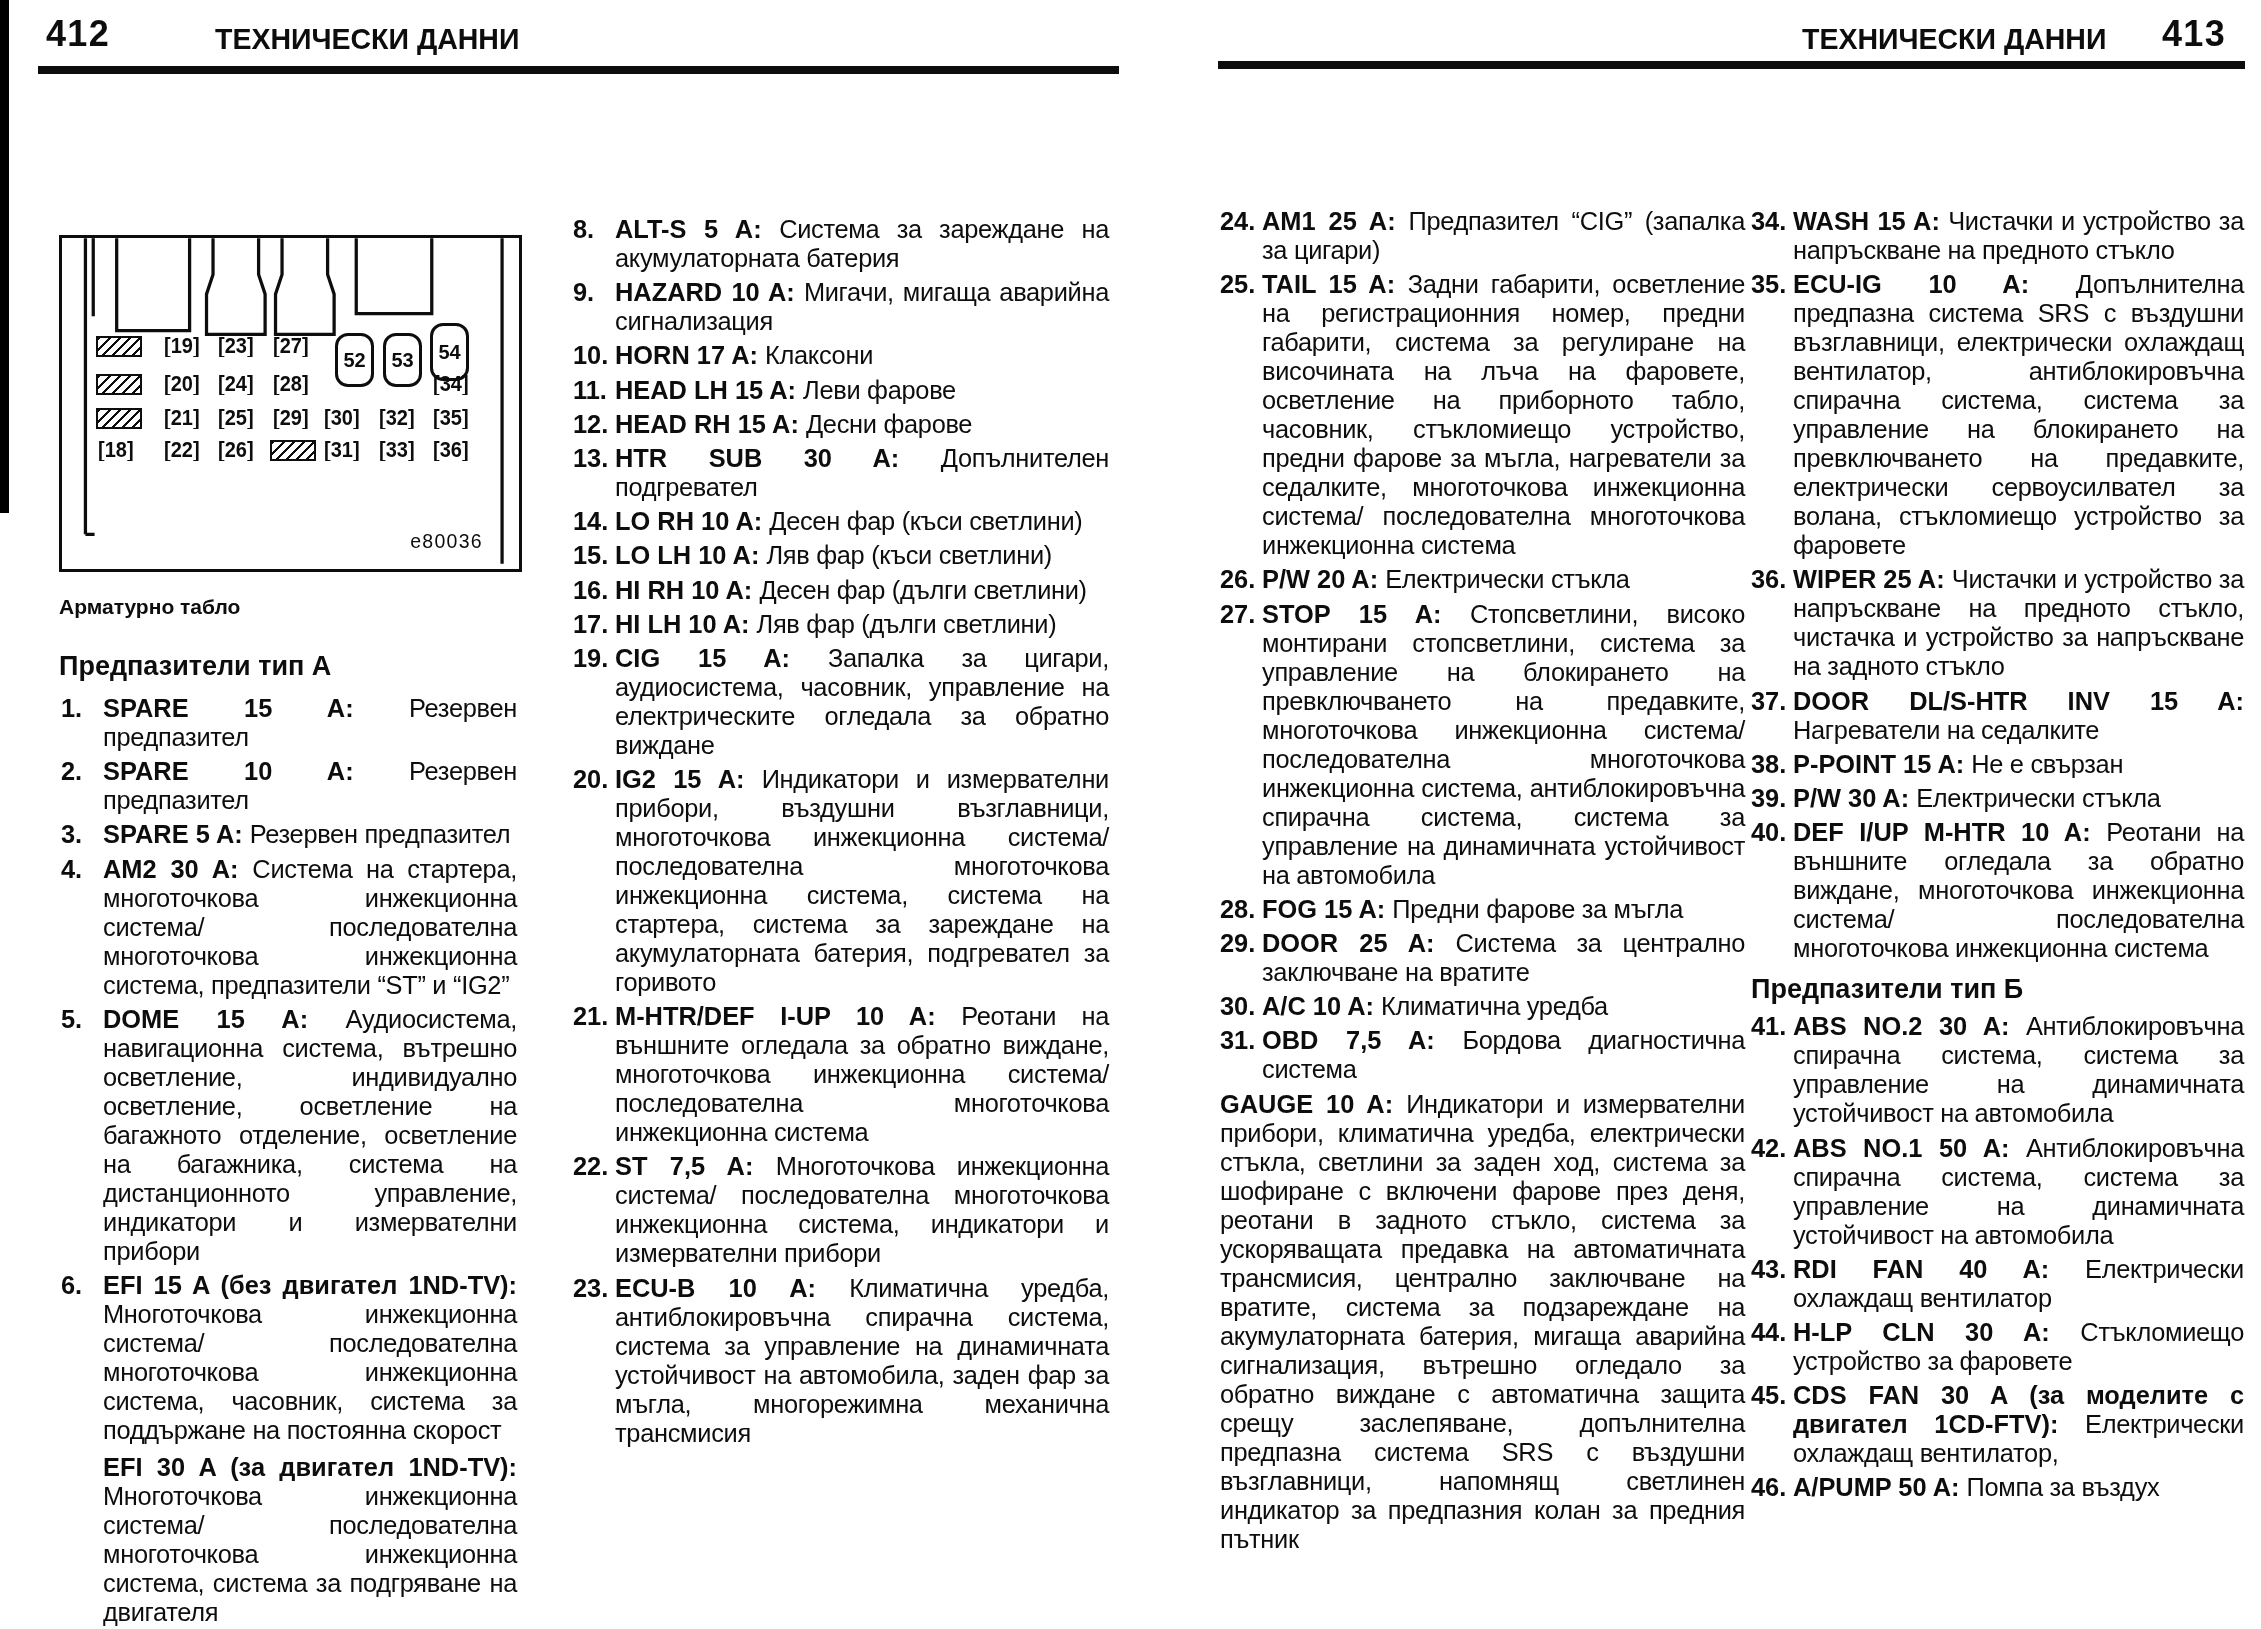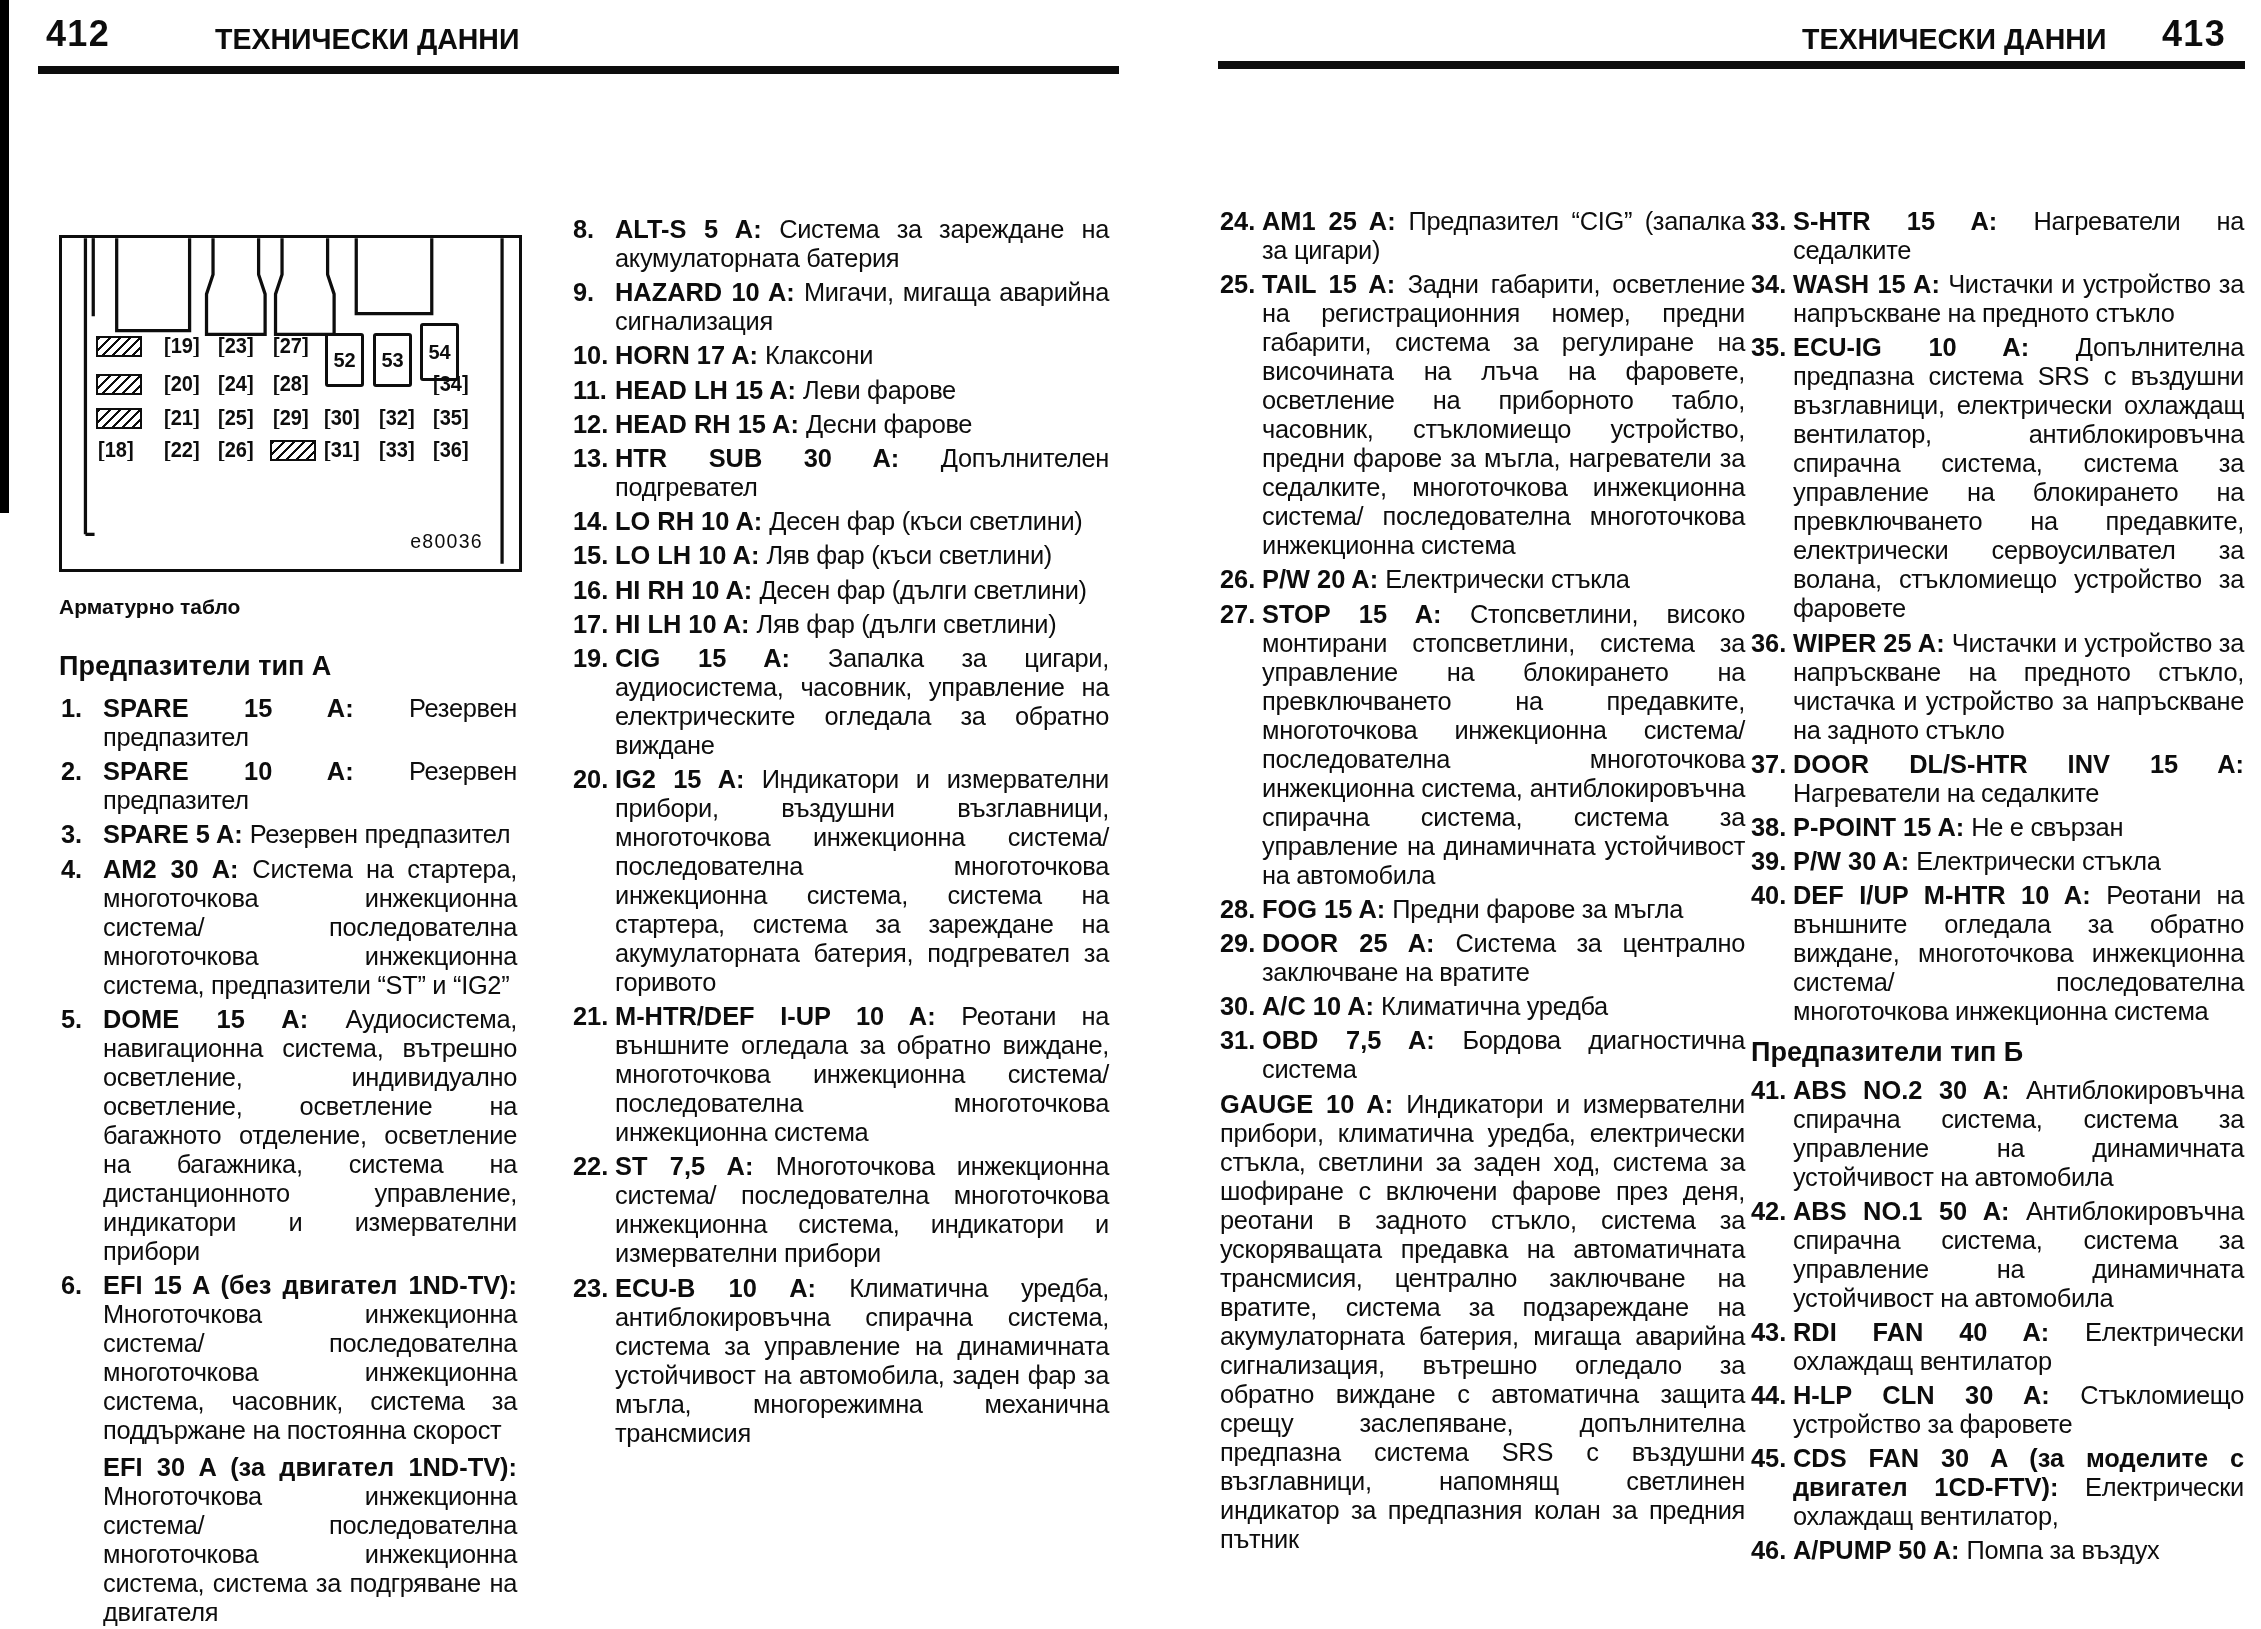--- a/index.html
+++ b/index.html
@@ -17,22 +17,22 @@
   .rule{position:absolute;height:7.8px;background:#0d0d0d;}
   #rule-left{left:38px;top:66px;width:1081px;}
   #rule-right{left:1218px;top:61px;width:1027px;}
 
   
   .diagram{position:absolute;left:59px;top:235px;width:457px;height:331px;border:3.3px solid #0d0d0d;}
   .diagram svg{position:absolute;left:0;top:0;}
   .fusecell{position:absolute;font-weight:bold;font-size:20px;line-height:19.5px;white-space:nowrap;transform:scaleY(1.08);}
   .hatch{position:absolute;width:42px;height:17px;border:2.6px solid #0d0d0d;
          background:repeating-linear-gradient(135deg,#0d0d0d 0 2px,transparent 2px 7.2px);}
-  .relay{position:absolute;width:33px;height:48px;border:3.9px solid #0d0d0d;border-radius:3px;
-         display:flex;align-items:center;justify-content:center;font-weight:bold;font-size:20px;}
+  .relay{position:absolute;width:33px;height:48px;border:3.9px solid #0d0d0d;border-radius:13px;
+         display:flex;align-items:center;justify-content:center;font-weight:bold;font-size:20px;margin-left:10px;}
   .diag-code{position:absolute;right:36px;bottom:15.6px;font-size:19.5px;letter-spacing:1.3px;}
 
   .caption{position:absolute;left:59px;top:595px;font-weight:bold;font-size:21px;}
   .sec-title{font-weight:bold;font-size:27px;}
   #secA{position:absolute;left:59px;top:651px;}
 
   .col{position:absolute;}
   #col1{left:61px;top:694px;width:456px;}
   #col2{left:573px;top:215px;width:536px;}
   #col3{left:1220px;top:207px;width:525px;}
@@ -294,26 +294,20 @@
       <li class="fuse-item">
         <div class="itembody">
           <div class="part"><b>GAUGE 10 A: </b>Индикатори и измервателни прибори, климатична уредба, електрически стъкла, светлини за заден ход, система за шофиране с включени фарове през деня, реотани в задното стъкло, система за ускоряващата предавка на автоматичната трансмисия, централно заключване на вратите, система за подзареждане на акумулаторната батерия, мигаща аварийна сигнализация, вътрешно огледало за обратно виждане с автоматична защита срещу заслепяване, допълнителна предпазна система SRS с въздушни възглавници, напомнящ светлинен индикатор за предпазния колан за предния пътник</div>
         </div>
       </li>
     </ol>
 
   <div class="col" id="col4">
     <ol class="fuselist" id="col4a">
         <li class="fuse-item">
-          <span class="num">33.</span>
-          <div class="itembody">
-            <div class="part"><b>S-HTR 15 A: </b>Нагреватели на седалките</div>
-          </div>
-        </li>
-        <li class="fuse-item">
           <span class="num">34.</span>
           <div class="itembody">
             <div class="part"><b>WASH 15 A: </b>Чистачки и устройство за напръскване на предното стъкло</div>
           </div>
         </li>
         <li class="fuse-item">
           <span class="num">35.</span>
           <div class="itembody">
             <div class="part"><b>ECU-IG 10 A: </b>Допълнителна предпазна система SRS с въздушни възглавници, електрически охлаждащ вентилатор, антиблокировъчна спирачна система, система за управление на блокирането на превключването на предавките, електрически сервоусилвател за волана, стъкломиещо устройство за фаровете</div>
           </div>

